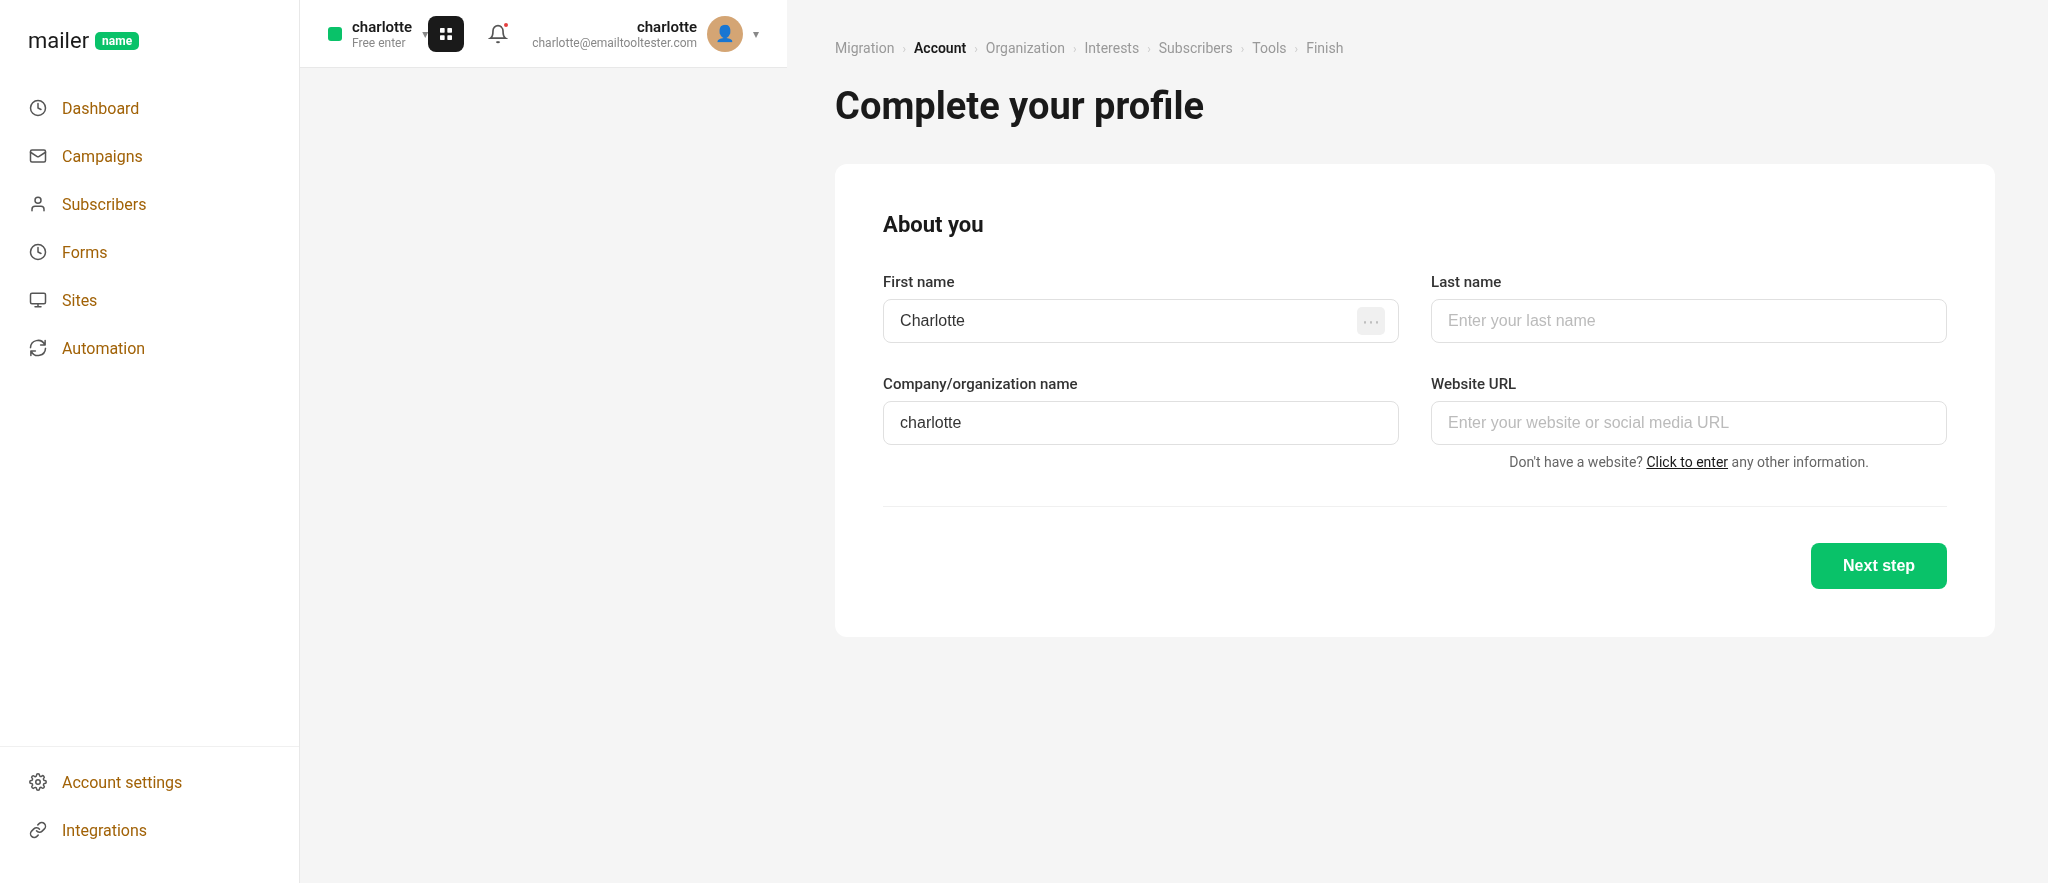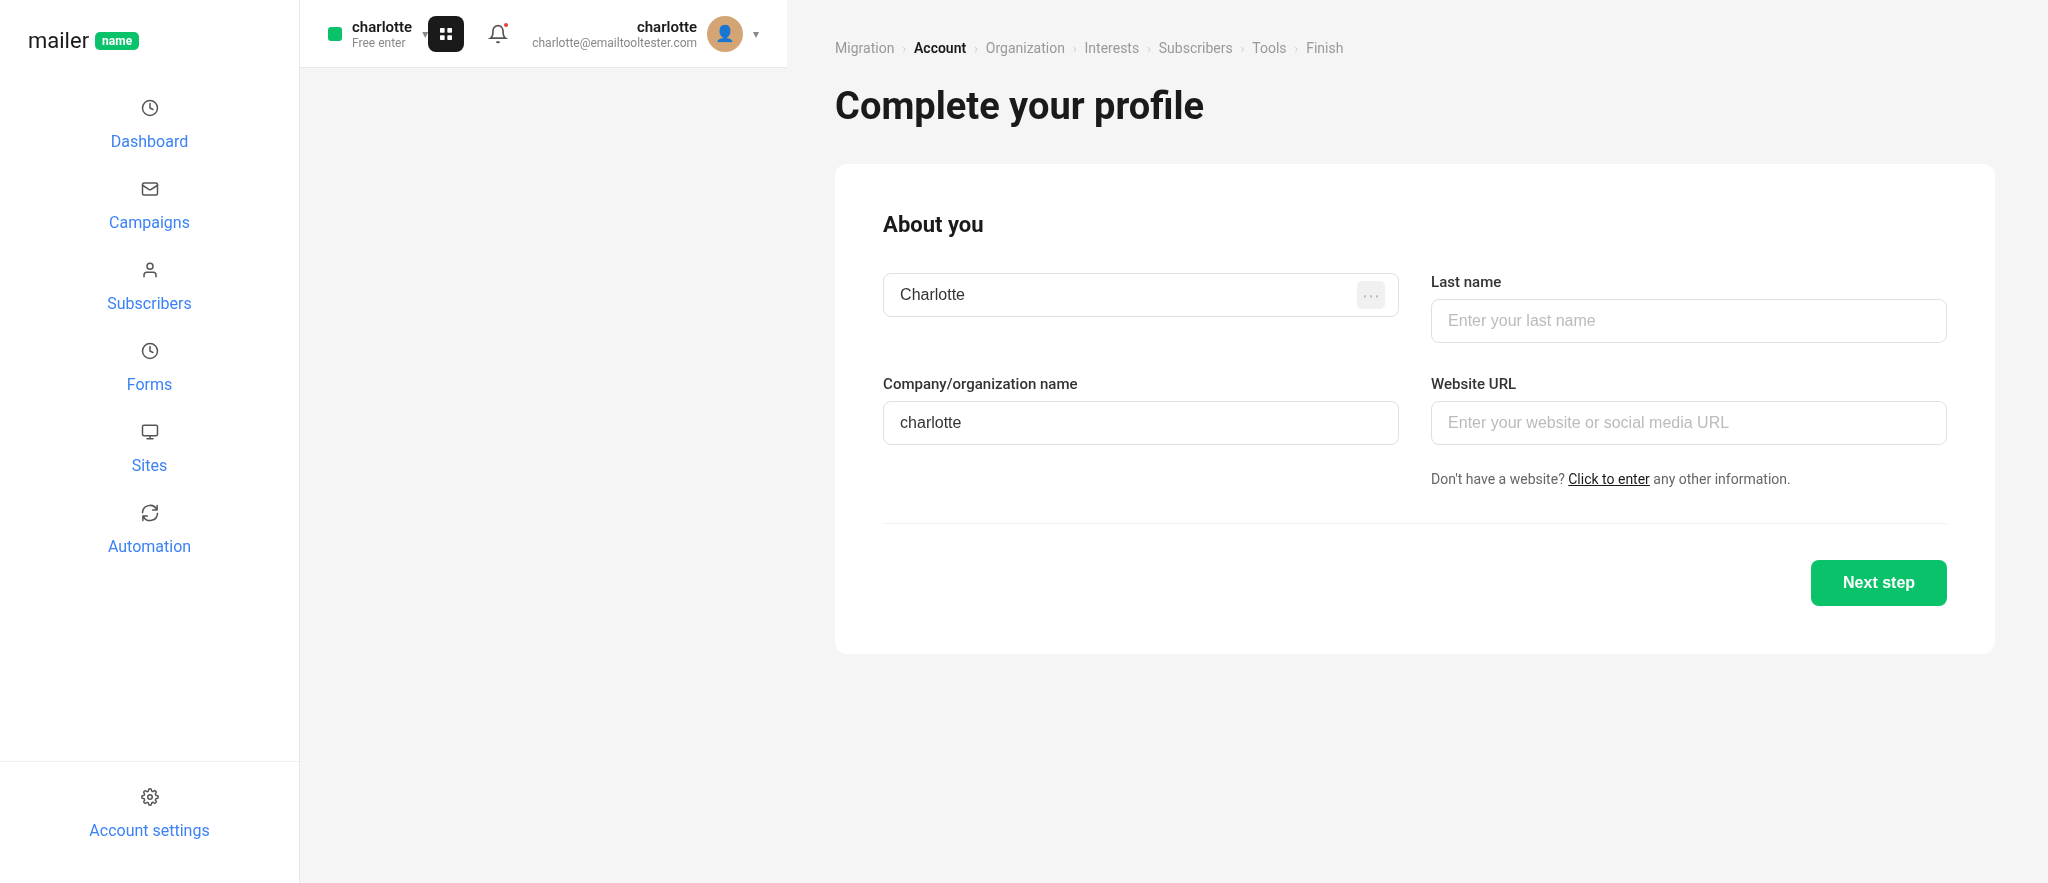--- a/index.html
+++ b/index.html
@@ -51,26 +51,25 @@
       padding: 0 12px;
     }
 
     .nav-item {
       display: flex;
       align-items: center;
       gap: 14px;
       padding: 13px 16px;
       border-radius: 8px;
       cursor: pointer;
-      color: #3b82f6;
+      color: #a16207;
       font-size: 16px;
       font-weight: 450;
       margin-bottom: 2px;
       transition: background 0.15s;
-      flex-direction: column;
     }
 
     .nav-icon {
       width: 20px;
       height: 20px;
       display: flex;
       align-items: center;
       justify-content: center;
       color: #555;
     }
@@ -315,21 +314,22 @@
       justify-content: center;
       width: 28px;
       height: 28px;
       background: #f0f0f0;
       border-radius: 5px;
     }
 
     .helper-text {
       font-size: 14px;
       color: #666;
-      margin-top: 18px;
+      margin-top: 1px;
+      text-align: center;
     }
 
     .helper-link {
       color: #1a1a1a;
       text-decoration: underline;
       cursor: pointer;
     }
 
     .card-divider {
       border: none;
@@ -430,20 +430,29 @@
     <div class="nav-item">
       <span class="nav-icon">
         <svg width="18" height="18" viewBox="0 0 24 24" fill="none" stroke="currentColor" stroke-width="2" stroke-linecap="round" stroke-linejoin="round">
           <circle cx="12" cy="12" r="3"></circle>
           <path d="M19.4 15a1.65 1.65 0 0 0 .33 1.82l.06.06a2 2 0 0 1-2.83 2.83l-.06-.06a1.65 1.65 0 0 0-1.82-.33 1.65 1.65 0 0 0-1 1.51V21a2 2 0 0 1-4 0v-.09A1.65 1.65 0 0 0 9 19.4a1.65 1.65 0 0 0-1.82.33l-.06.06a2 2 0 0 1-2.83-2.83l.06-.06A1.65 1.65 0 0 0 4.68 15a1.65 1.65 0 0 0-1.51-1H3a2 2 0 0 1 0-4h.09A1.65 1.65 0 0 0 4.6 9a1.65 1.65 0 0 0-.33-1.82l-.06-.06a2 2 0 0 1 2.83-2.83l.06.06A1.65 1.65 0 0 0 9 4.68a1.65 1.65 0 0 0 1-1.51V3a2 2 0 0 1 4 0v.09a1.65 1.65 0 0 0 1 1.51 1.65 1.65 0 0 0 1.82-.33l.06-.06a2 2 0 0 1 2.83 2.83l-.06.06A1.65 1.65 0 0 0 19.4 9a1.65 1.65 0 0 0 1.51 1H21a2 2 0 0 1 0 4h-.09a1.65 1.65 0 0 0-1.51 1z"></path>
         </svg>
       </span>
       <span>Account settings</span>
     </div>
 
+    <div class="nav-item">
+      <span class="nav-icon">
+        <svg width="18" height="18" viewBox="0 0 24 24" fill="none" stroke="currentColor" stroke-width="2" stroke-linecap="round" stroke-linejoin="round">
+          <path d="M10 13a5 5 0 0 0 7.54.54l3-3a5 5 0 0 0-7.07-7.07l-1.72 1.71"></path>
+          <path d="M14 11a5 5 0 0 0-7.54-.54l-3 3a5 5 0 0 0 7.07 7.07l1.71-1.71"></path>
+        </svg>
+      </span>
+      <span>Integrations</span>
+    </div>
   </div>
 </aside>
 
 <div class="main-area">
 
   <header class="top-header">
     <div class="workspace-selector">
       <div class="workspace-dot"></div>
       <div class="workspace-info">
         <span class="workspace-name">charlotte</span>
@@ -499,20 +508,21 @@
       <span class="breadcrumb-item">Finish</span>
     </nav>
 
     <h1 class="page-title">Complete your profile</h1>
 
     <div class="card">
       <h2 class="card-section-title">About you</h2>
 
       <div class="form-row">
         <div class="form-group">
+          <label class="form-label">First name</label>
           <div class="input-with-icon">
             <input type="text" class="form-input" value="Charlotte" style="">
             <span class="input-icon">⋯</span>
           </div>
         </div>
 
         <div class="form-group">
           <label class="form-label">Last name</label>
           <input type="text" class="form-input" placeholder="Enter your last name" style="">
         </div>

